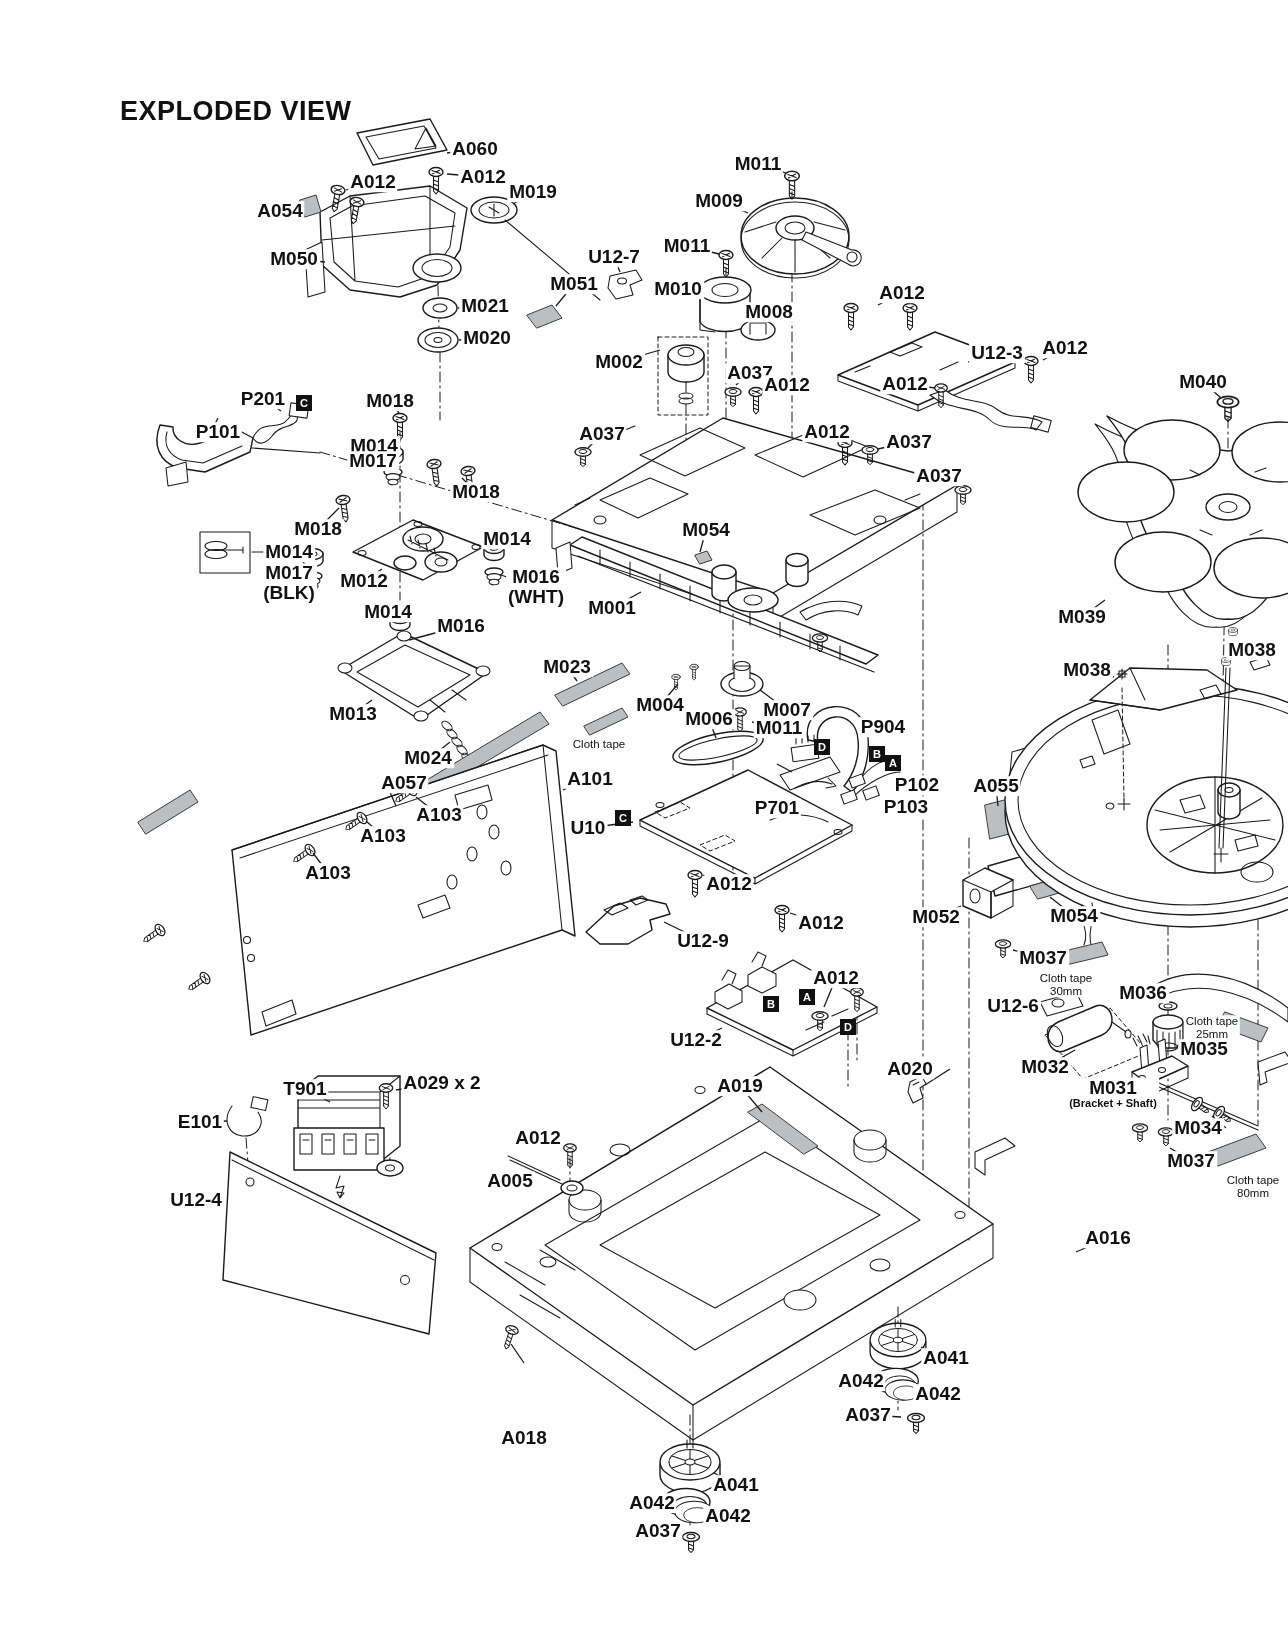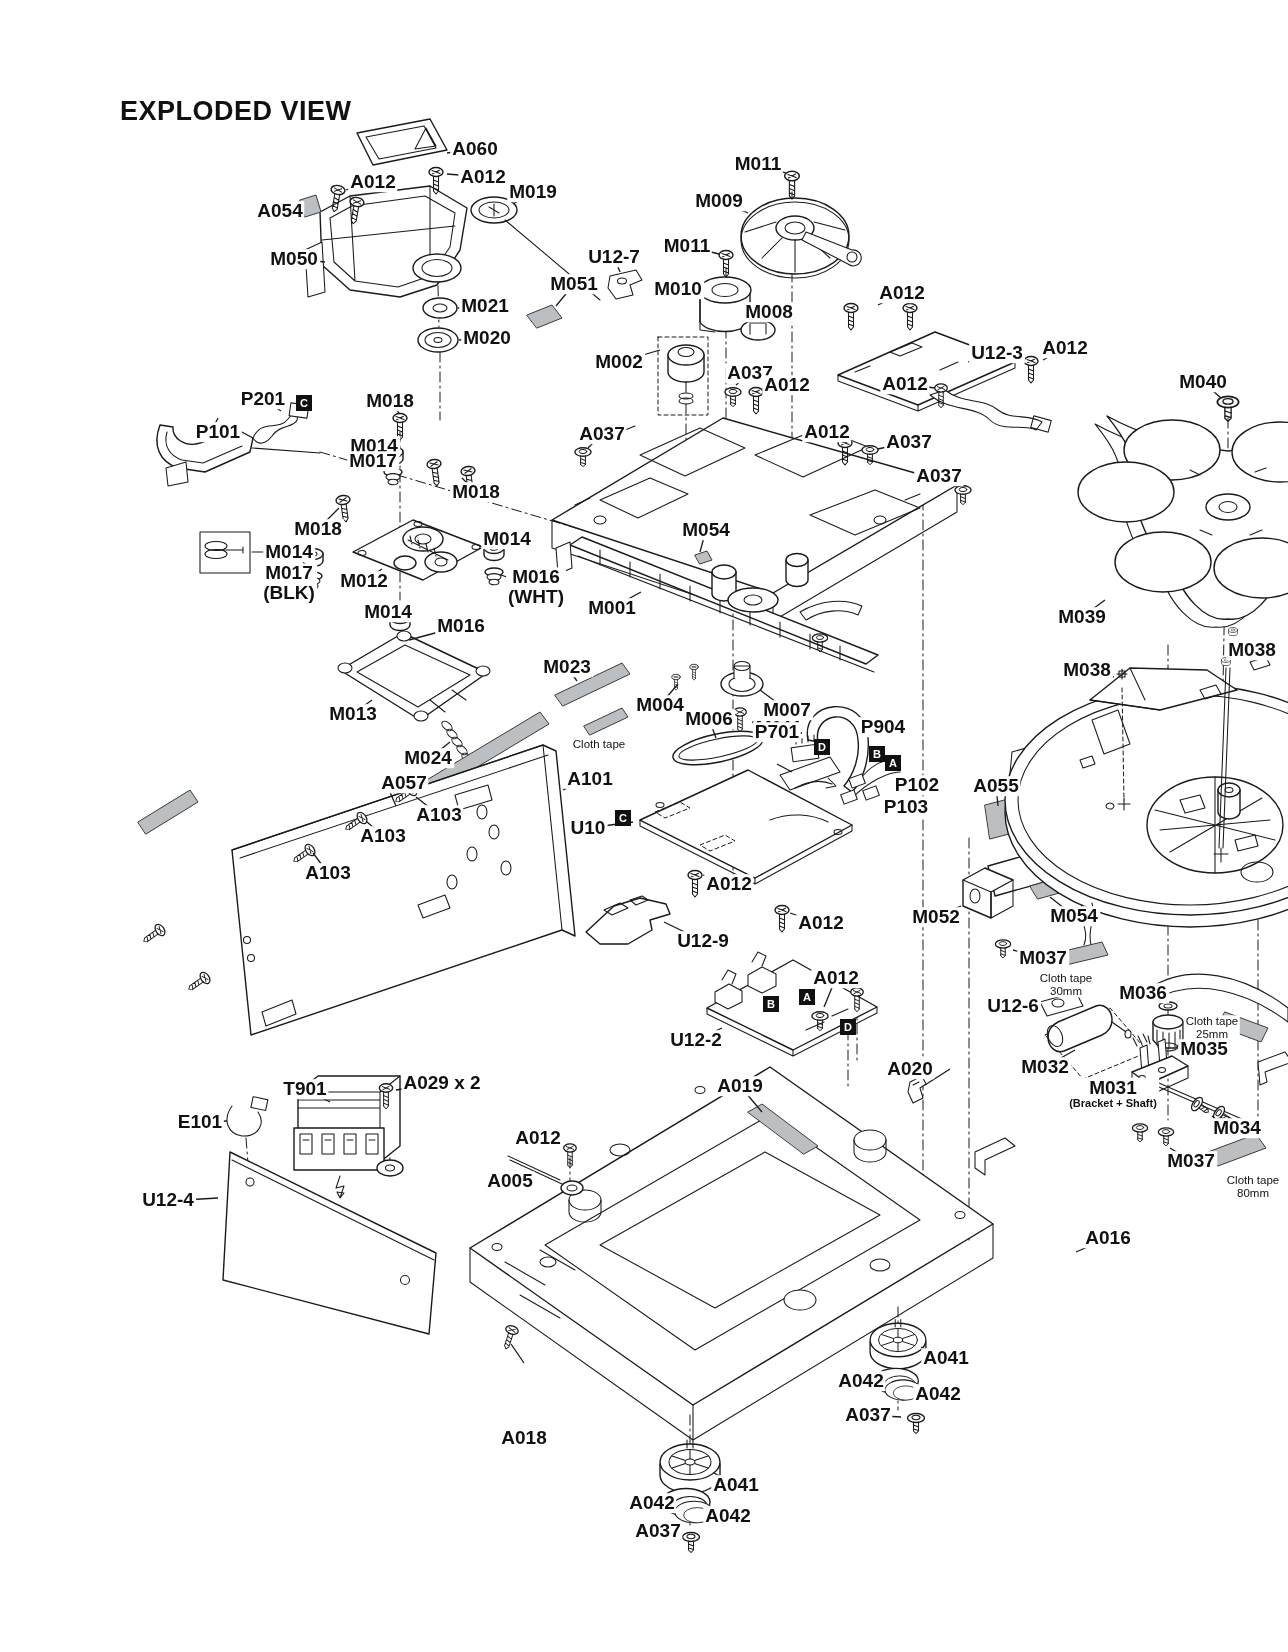--- a/index.html
+++ b/index.html
@@ -704,21 +704,21 @@
       </div>
       <div class="lbl" style="left: 883px; top: 727px;">
         <div>P904</div>
       </div>
       <div class="lbl" style="left: 779px; top: 728px;">
         <div>M011</div>
       </div>
       <div class="lbl" style="left: 428px; top: 758px;">
         <div>M024</div>
       </div>
-      <div class="lbl" style="left: 777px; top: 732px;">
+      <div class="lbl" style="left: 777px; top: 808px;">
         <div>P701</div>
       </div>
       <div class="lbl" style="left: 590px; top: 779px;">
         <div>A101</div>
       </div>
       <div class="lbl" style="left: 439px; top: 815px;">
         <div>A103</div>
       </div>
       <div class="lbl" style="left: 917px; top: 785px;">
         <div>P102</div>
@@ -789,33 +789,33 @@
       </div>
       <div class="lbl" style="left: 442px; top: 1083px;">
         <div>A029 x 2</div>
       </div>
       <div class="lbl" style="left: 740px; top: 1086px;">
         <div>A019</div>
       </div>
       <div class="lbl" style="left: 200px; top: 1122px; text-align: right;">
         <div>E101</div>
       </div>
-      <div class="lbl" style="left: 1198px; top: 1128px; margin-left: 39px;">
+      <div class="lbl" style="left: 1198px; top: 1128px;">
         <div>M034</div>
       </div>
       <div class="lbl" style="left: 538px; top: 1138px;">
         <div>A012</div>
       </div>
       <div class="lbl" style="left: 510px; top: 1181px;">
         <div>A005</div>
       </div>
       <div class="lbl" style="left: 1191px; top: 1161px;">
         <div>M037</div>
       </div>
-      <div class="lbl" style="left: 168px; top: 1200px;">
+      <div class="lbl" style="left: 196px; top: 1200px;">
         <div>U12-4</div>
       </div>
       <div class="lbl" style="left: 1108px; top: 1238px;">
         <div>A016</div>
       </div>
       <div class="lbl" style="left: 524px; top: 1438px;">
         <div>A018</div>
       </div>
       <div class="lbl" style="left: 946px; top: 1358px;">
         <div>A041</div>

